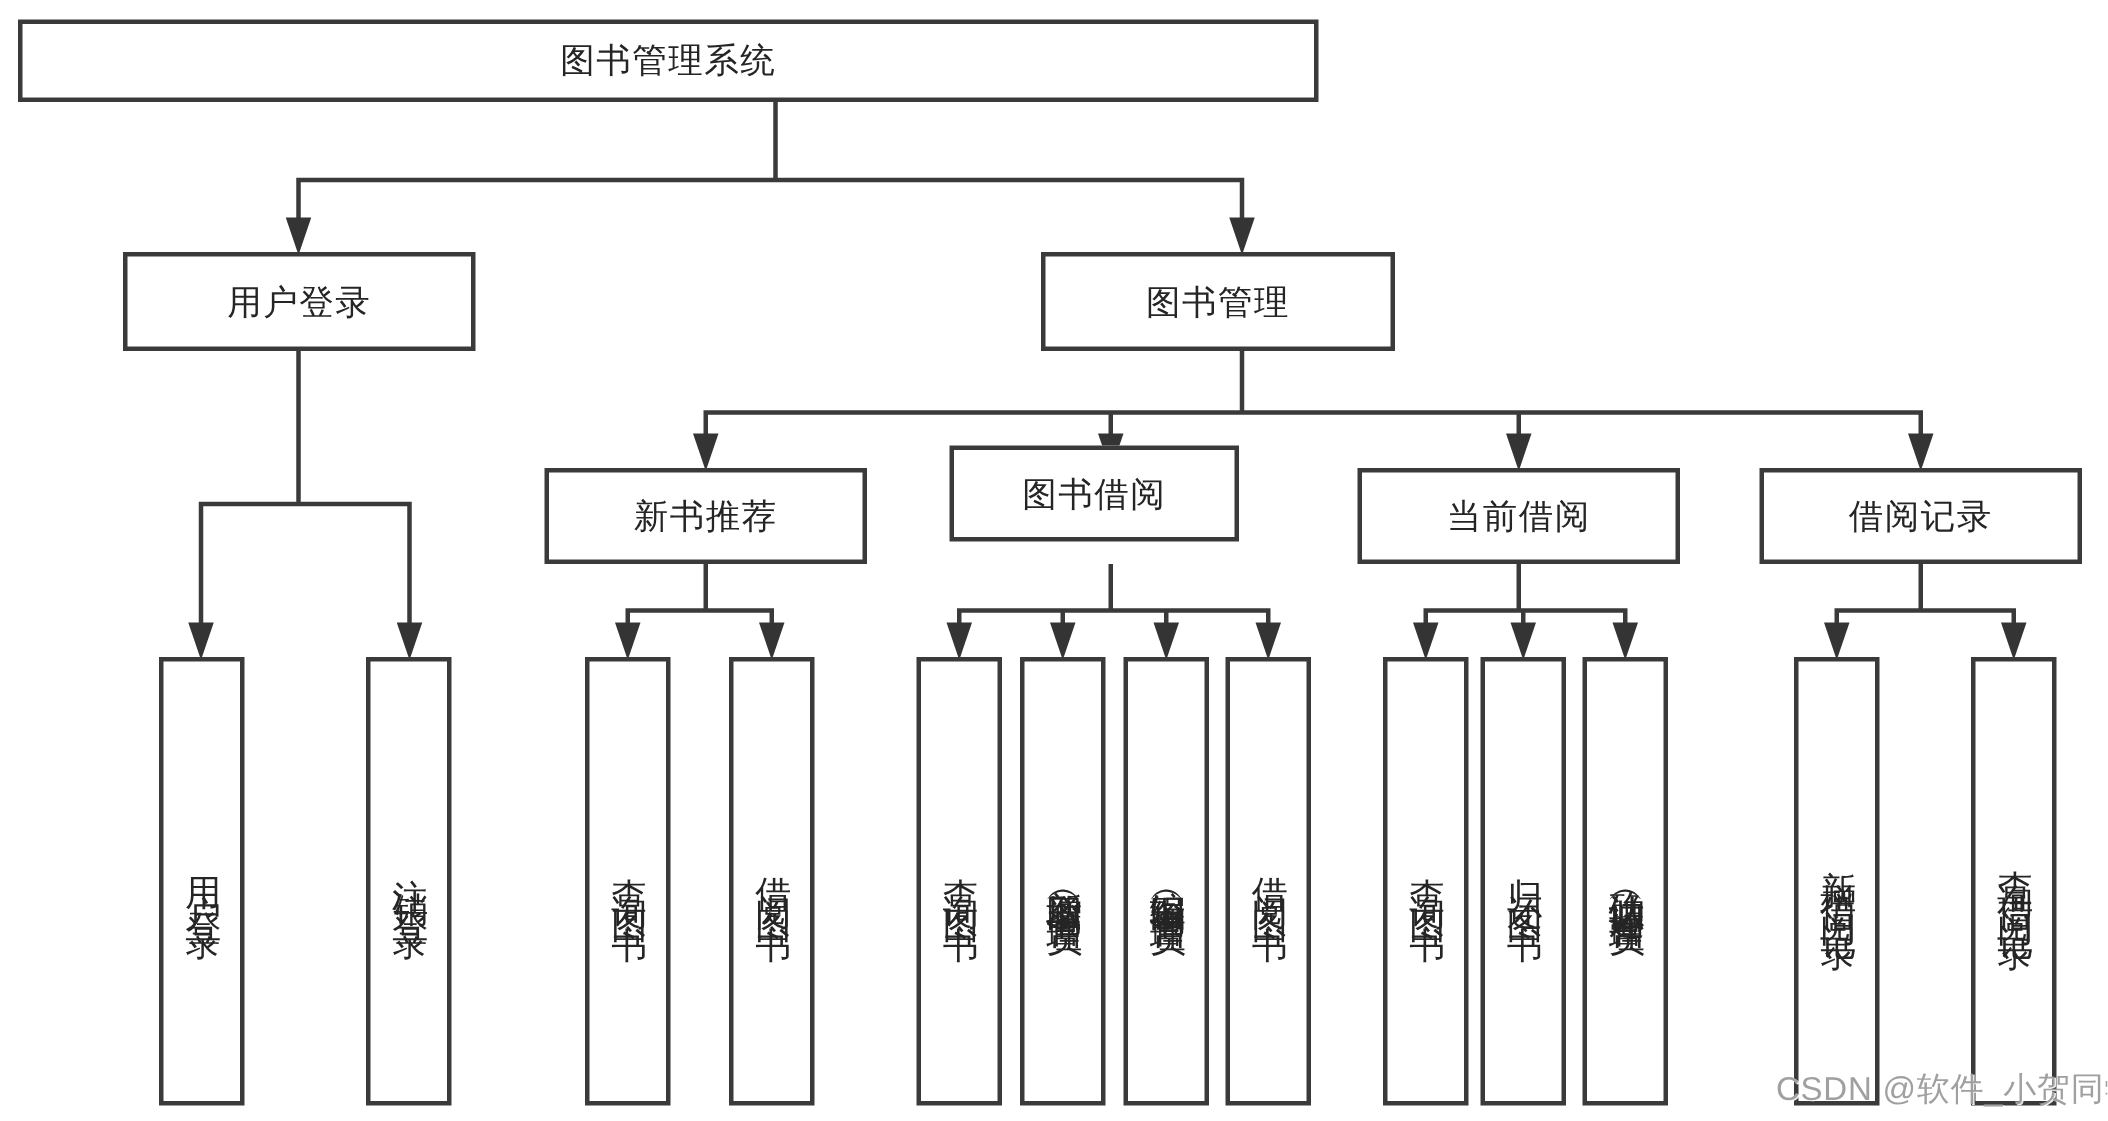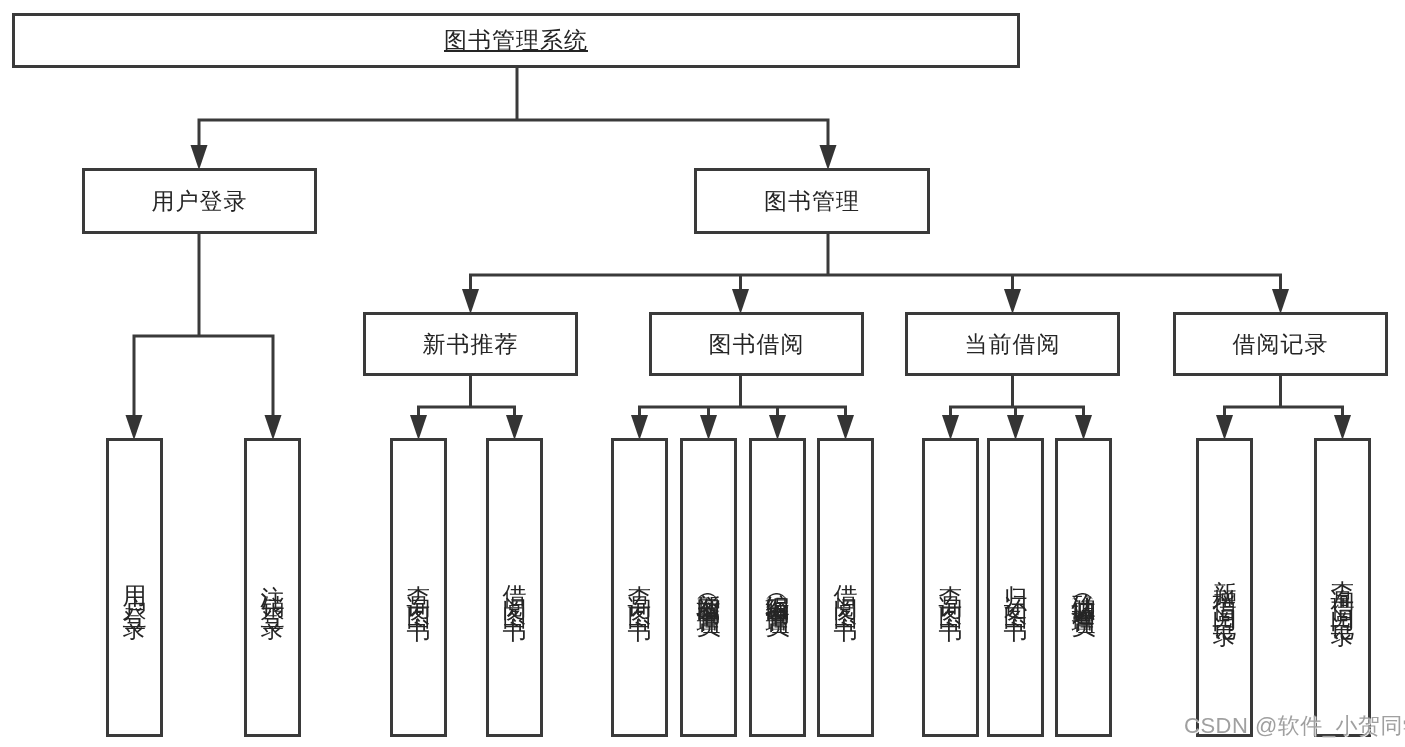--- a/index.html
+++ b/index.html
@@ -80,35 +80,35 @@
     <polygon points="942,415 959,415 950.5,440"></polygon>
     <polygon points="1007,415 1024,415 1015.5,440"></polygon>
     <polygon points="1075,415 1092,415 1083.5,440"></polygon>
 
     <path d="M1280.5 376 V407"></path>
     <path d="M1224.5 418 V407 H1342.5 V418"></path>
     <polygon points="1216,415 1233,415 1224.5,440"></polygon>
     <polygon points="1334,415 1351,415 1342.5,440"></polygon>
   </svg>
 
-  <div class="box h" style="left:12px;top:13px;width:1008px;height:55px;text-decoration:underline;">
+  <div class="box h" style="left:12px;top:13px;width:867px;height:55px;">
     <span>图书管理系统</span>
   </div>
 
   <div class="box h" style="left:82px;top:168px;width:235px;height:66px;">
     <span>用户登录</span>
   </div>
   <div class="box h" style="left:694px;top:168px;width:236px;height:66px;">
     <span>图书管理</span>
   </div>
 
   <div class="box h" style="left:363px;top:312px;width:215px;height:64px;align-items:center;">
     <span>新书推荐</span>
   </div>
-  <div class="box h" style="left:633px;top:312px;width:215px;height:64px;margin-left:16px;">
+  <div class="box h" style="left:633px;top:297px;width:193px;height:64px;">
     <span>图书借阅</span>
   </div>
   <div class="box h" style="left:905px;top:312px;width:215px;height:64px;">
     <span>当前借阅</span>
   </div>
   <div class="box h" style="left:1173px;top:312px;width:215px;height:64px;">
     <span>借阅记录</span>
   </div>
 
   <div class="box v vs" style="left:106px;top:438px;width:57px;height:299px;">

